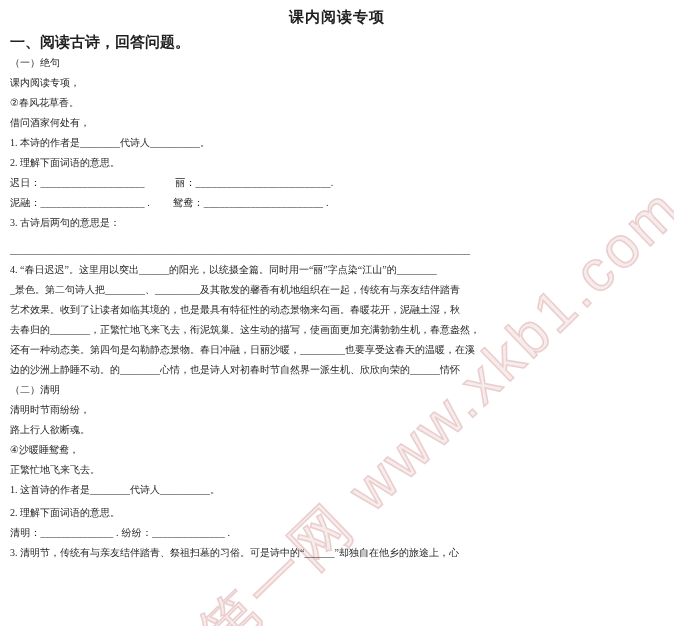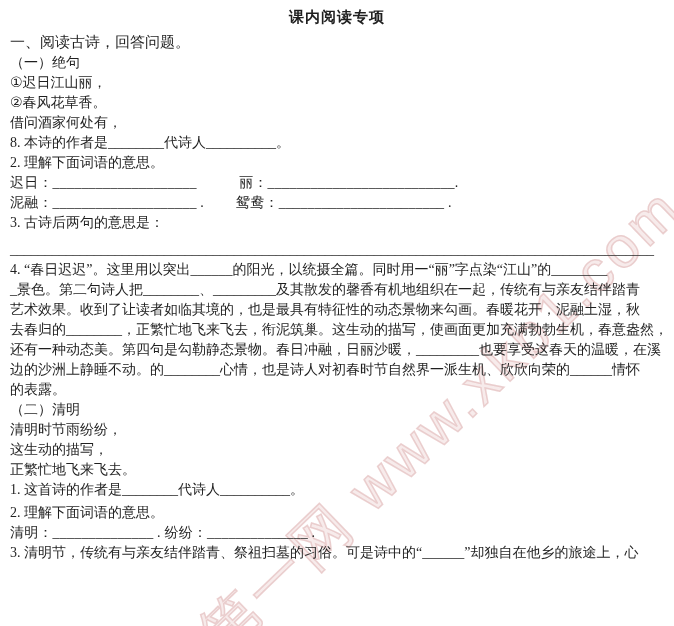--- a/index.html
+++ b/index.html
@@ -23,27 +23,27 @@
     height: 24px;
     line-height: 20px;
     text-align: center;
     font-weight: bold;
     font-size: 15px;
     letter-spacing: 1px;
   }
   .section-heading {
     height: 22px;
     line-height: 22px;
-    font-weight: normal;
+    font-weight: bold;
     font-size: 15px;
   }
   .ln {
     height: 20px;
     line-height: 20px;
-    font-size: 14px;
+    font-size: 10px;
     white-space: pre;
     overflow: visible;
   }
   .blank-row {
     margin-top: 7px;
     color: #2a2a2a;
     letter-spacing: 0;
   }
   .tight { letter-spacing: 0.2px; }
   .mt3 { margin-top: 3px; }
@@ -67,38 +67,38 @@
 <body>
 
 <div class="watermark">新课标第一网 www.xkb1.com</div>
 
 <div class="doc">
   <div class="doc-title">课内阅读专项</div>
 
   <div class="section-heading">一、阅读古诗，回答问题。</div>
 
   <div class="ln">（一）绝句</div>
-  <div class="ln">①迟日江山丽，</div>
+  <div class="ln">课内阅读专项，</div>
   <div class="ln">②春风花草香。</div>
   <div class="ln">借问酒家何处有，</div>
-  <div class="ln">8. 本诗的作者是________代诗人__________。</div>
+  <div class="ln">1. 本诗的作者是________代诗人__________。</div>
   <div class="ln">2. 理解下面词语的意思。</div>
   <div class="ln tight">迟日：____________________　　　丽：__________________________.</div>
   <div class="ln tight">泥融：____________________ .　　 鸳鸯：_______________________ .</div>
   <div class="ln">3. 古诗后两句的意思是：</div>
   <div class="ln blank-row">____________________________________________________________________________________________</div>
   <div class="ln">4. “春日迟迟”。这里用以突出______的阳光，以统摄全篇。同时用一“丽”字点染“江山”的________</div>
   <div class="ln">_景色。第二句诗人把________、_________及其散发的馨香有机地组织在一起，传统有与亲友结伴踏青</div>
   <div class="ln">艺术效果。收到了让读者如临其境的，也是最具有特征性的动态景物来勾画。春暖花开，泥融土湿，秋</div>
   <div class="ln">去春归的________，正繁忙地飞来飞去，衔泥筑巢。这生动的描写，使画面更加充满勃勃生机，春意盎然，</div>
   <div class="ln">还有一种动态美。第四句是勾勒静态景物。春日冲融，日丽沙暖，_________也要享受这春天的温暖，在溪</div>
   <div class="ln">边的沙洲上静睡不动。的________心情，也是诗人对初春时节自然界一派生机、欣欣向荣的______情怀</div>
-  <div class="ln">的表露。</div>
 
   <div class="ln">（二）清明</div>
   <div class="ln">清明时节雨纷纷，</div>
-  <div class="ln">这生动的描写，</div>
+  <div class="ln">路上行人欲断魂。</div>
+  <div class="ln">④沙暖睡鸳鸯，</div>
   <div class="ln">正繁忙地飞来飞去。</div>
   <div class="ln">1. 这首诗的作者是________代诗人__________。</div>
   <div class="ln mt3">2. 理解下面词语的意思。</div>
   <div class="ln tight">清明：______________ . 纷纷：______________ .</div>
   <div class="ln">3. 清明节，传统有与亲友结伴踏青、祭祖扫墓的习俗。可是诗中的“______”却独自在他乡的旅途上，心</div>
 </div>
 
 </body></html>

